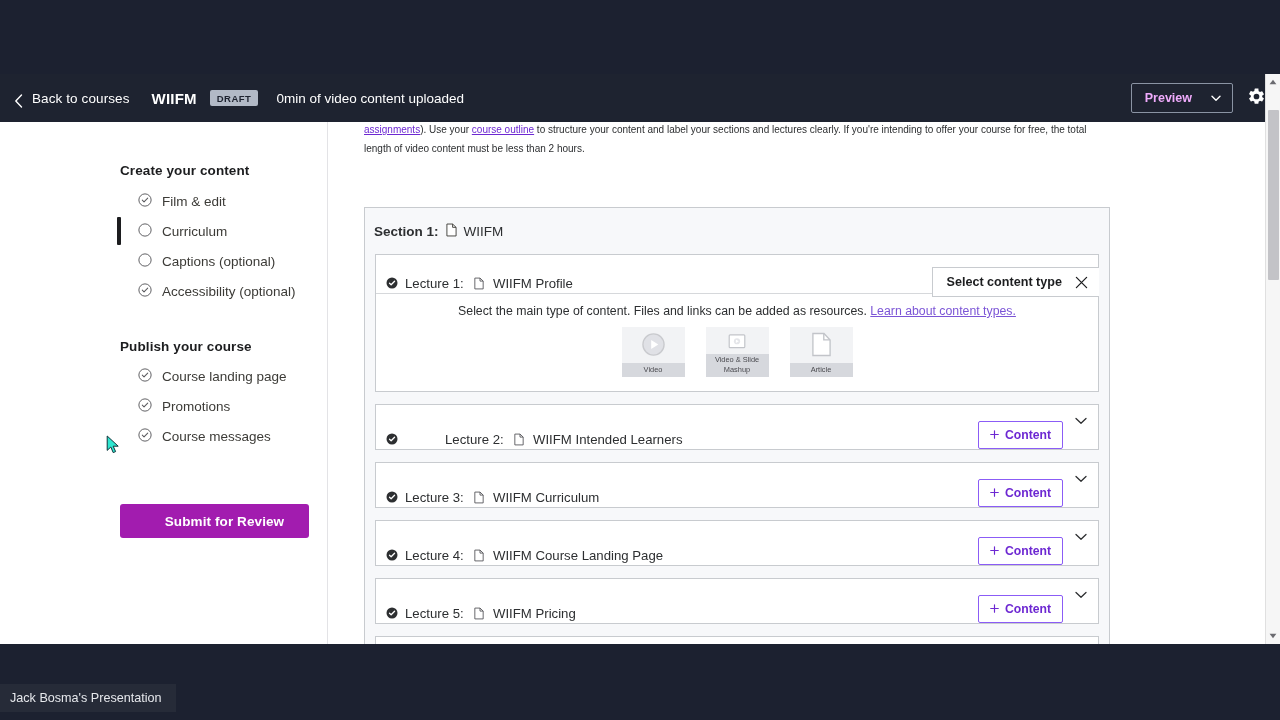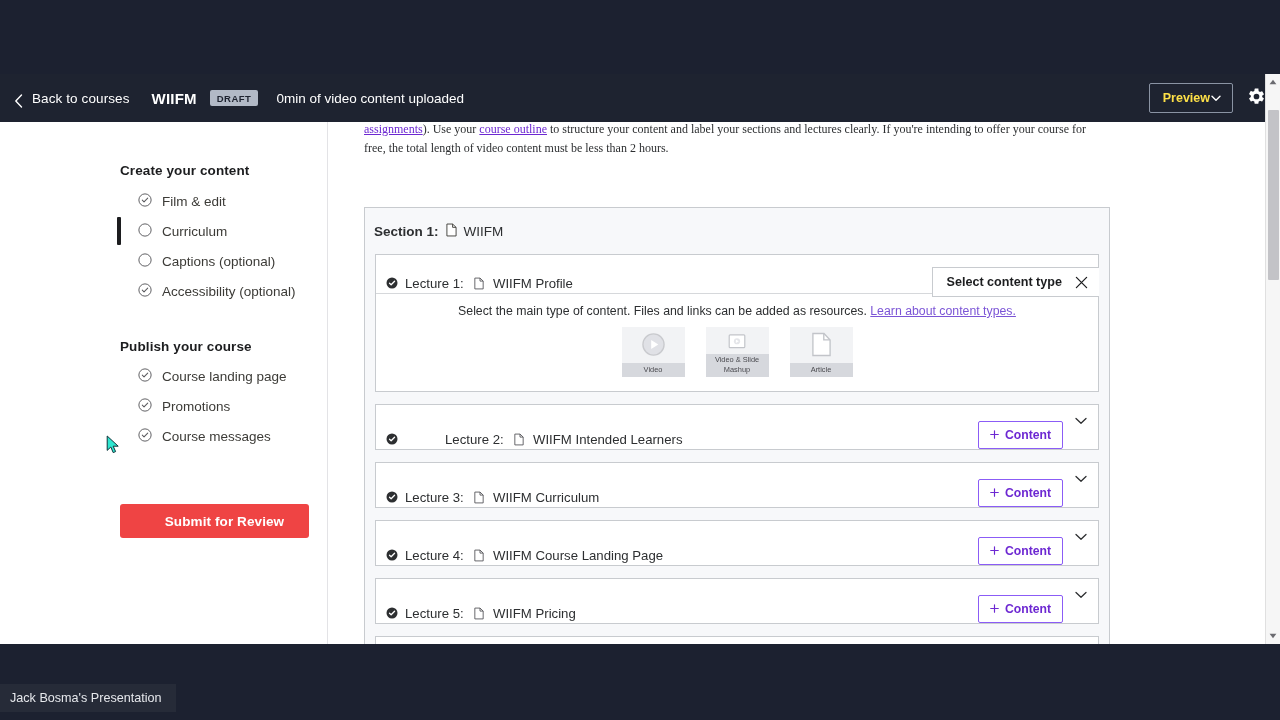--- a/index.html
+++ b/index.html
@@ -36,22 +36,22 @@
     font-size: 9.5px; font-weight: 700; letter-spacing: .5px;
     padding: 3px 7px 2px; border-radius: 2px; white-space: nowrap;
   }
   .video-status {
     margin-left: 18px; color: #ffffff; font-size: 13.5px; white-space: nowrap;
   }
   .topbar-right {
     margin-left: auto; display: flex; align-items: center; gap: 14px; padding-right: 14px;
   }
   .preview-btn {
-    display: flex; align-items: center; gap: 1px;
-    border: 1px solid #8a93a3; color: #fde047; background: transparent;
+    display: flex; align-items: center; gap: 19px;
+    border: 1px solid #8a93a3; color: #f0abfc; background: transparent;
     font-size: 12.5px; font-weight: 700; font-family: inherit;
     padding: 7px 11px 7px 13px; border-radius: 2px; cursor: pointer;
     white-space: nowrap;
   }
   .gear-icon { cursor: pointer; display:block; }
 
   
   .app-body {
     position: absolute; left: 0; top: 110px; width: 1266px; height: 534px;
     background: #ffffff; overflow: hidden;
@@ -79,37 +79,37 @@
   }
   .nav-item .circ { flex: 0 0 auto; display:block; }
 
   .active-bar {
     position: absolute; left: 117px; width: 4px; height: 28px;
     background: #1c1d1f; border-radius: 1px;
   }
 
   .submit-btn {
     position: absolute; left: 120px; width: 189px; height: 34px;
-    background: #ef4444; color: #ffffff; border: none; border-radius: 3px;
+    background: #a21caf; color: #ffffff; border: none; border-radius: 3px;
     font-family: inherit; font-size: 13.5px; font-weight: 700; letter-spacing: .1px;
     cursor: pointer;
     padding-left: 20px;
   }
 
   
   .cursor-arrow { position: absolute; pointer-events: none; z-index: 60; }
 
   
   .main {
     position: absolute; left: 328px; top: 0; width: 822px; height: 534px;
     background: #ffffff; overflow: hidden;
   }
   .intro-text {
     position: absolute; left: 36px; top: 10px; width: 734px;
-    font-size: 12px; line-height: 19px; color: #2d2f31; font-family: Liberation Serif, serif;
+    font-size: 10px; line-height: 19px; color: #2d2f31;
   }
   .intro-text a { color: #6d28d2; text-decoration: underline; }
 
   .section-card {
     position: absolute; left: 36px; top: 97px; width: 746px;
     background: #f7f8fa; border: 1px solid #c8cbcf;
   }
   .section-head {
     padding: 15px 0 0 9px; font-size: 13.5px; color: #2d2f31;
     display: flex; align-items: center; gap: 7px; white-space: nowrap;

